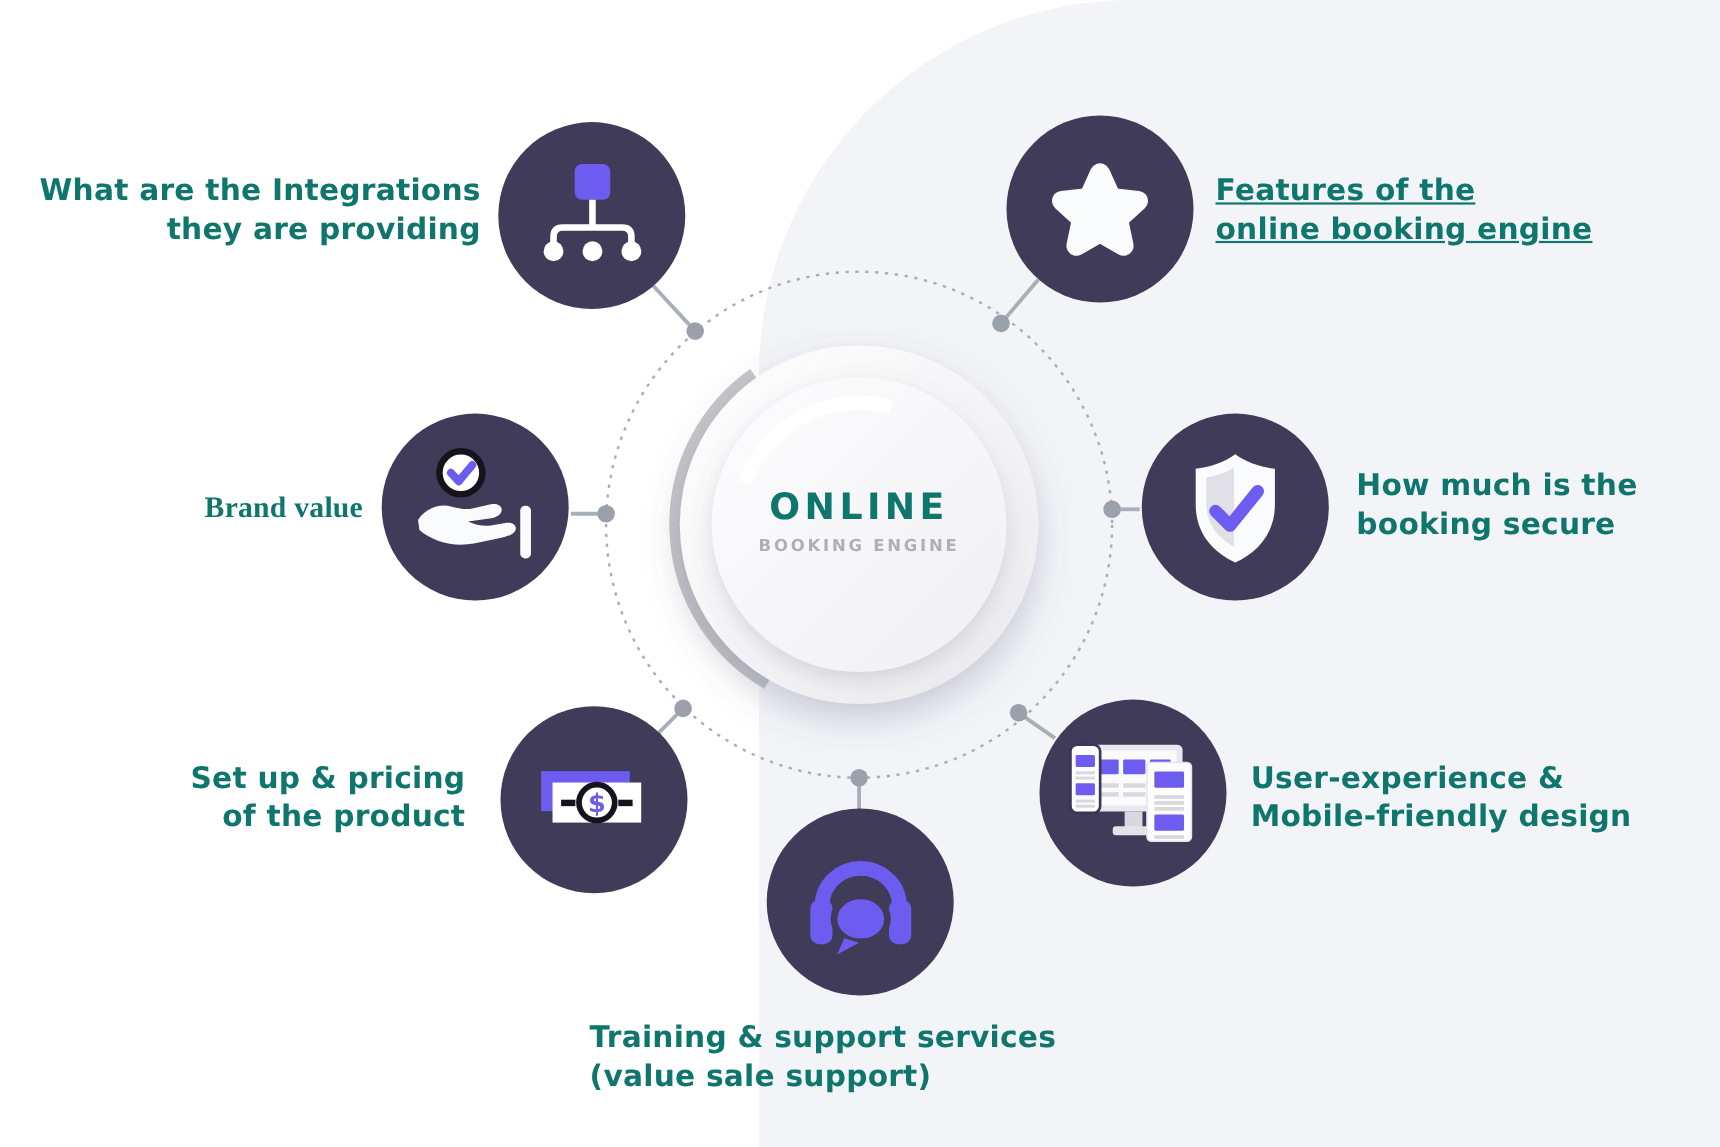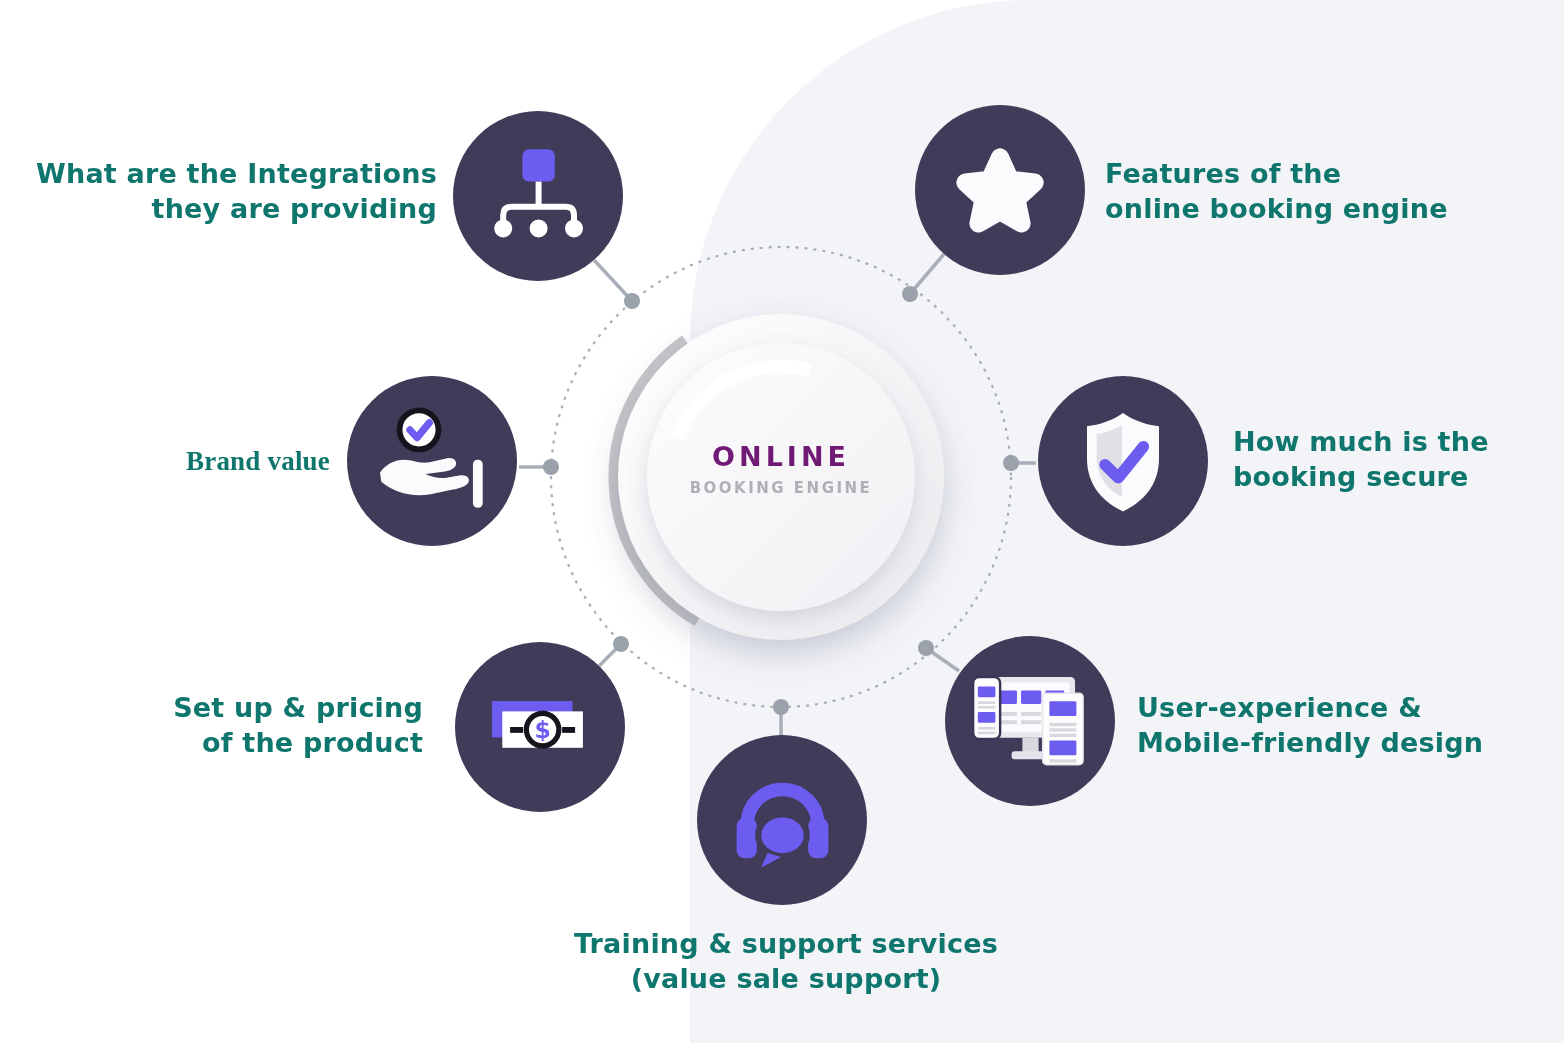--- a/index.html
+++ b/index.html
@@ -14,25 +14,25 @@
   .overlay{position:absolute;left:0;top:0;z-index:1;}
   .node{
     position:absolute;width:170px;height:170px;border-radius:50%;
     background:#3F3B59;display:flex;align-items:center;justify-content:center;z-index:4;
   }
   .label{
     position:absolute;z-index:5;color:#0f766e;font-weight:700;
     font-size:27px;line-height:35px;letter-spacing:.2px;white-space:nowrap;
   }
   .label.right{text-align:right;}
-  .label.center{text-align:center;}
+  .label.center{}
   .center-text{
     position:absolute;left:631px;top:441px;width:300px;text-align:center;z-index:5;
   }
-  .center-title{font-weight:700;font-size:27px;letter-spacing:4px;color:#701a75;}
+  .center-title{font-weight:700;font-size:33px;letter-spacing:4px;color:#0f766e;}
   .center-subtitle{font-weight:700;font-size:15px;letter-spacing:2.5px;color:#AFAFB4;margin-top:7px;}
 </style>
 </head>
 <body>
 
 <div class="canvas">
 
   <div class="panel"></div>
 
   <svg class="overlay" width="1564" height="1043" viewBox="0 0 1564 1043">
@@ -100,21 +100,21 @@
   <div class="label right" style="left:30px;top:156px;width:407px;">
     <span>What are the Integrations</span><br>
     <span>they are providing</span>
   </div>
 
   <div class="node" style="left:915px;top:105px;">
     <svg width="130" height="130" viewBox="0 0 100 100">
       <polygon points="50,25 57.8,42.2 76.6,44.3 62.6,57.1 66.5,75.7 50,66.3 33.5,75.7 37.4,57.1 23.4,44.3 42.2,42.2" fill="#FAFBFD" stroke="#FAFBFD" stroke-width="14" stroke-linejoin="round"></polygon>
     </svg>
   </div>
-  <div class="label" style="left:1105px;top:156px;">
+  <div class="label" style="left:1105px;top:156px;text-decoration:underline;">
     <span>Features of the</span><br>
     <span>online booking engine</span>
   </div>
 
   <div class="node" style="left:347px;top:376px;">
     <svg width="130" height="130" viewBox="0 0 100 100">
       <circle cx="40" cy="26" r="15" fill="#ffffff" stroke="#16131C" stroke-width="4.5"></circle>
       <polyline points="33,26 38.5,32 48,20.5" fill="none" stroke="#6C5CF0" stroke-width="5.5" stroke-linecap="round" stroke-linejoin="round"></polyline>
       <path d="M10,59 C15,51 25,47.5 33,49.5 C38,50.7 43,52 48,51 L61,48
                C66,47 69,49.5 68.5,52.5 C68,55.5 64,57.5 60,58 L45,60

